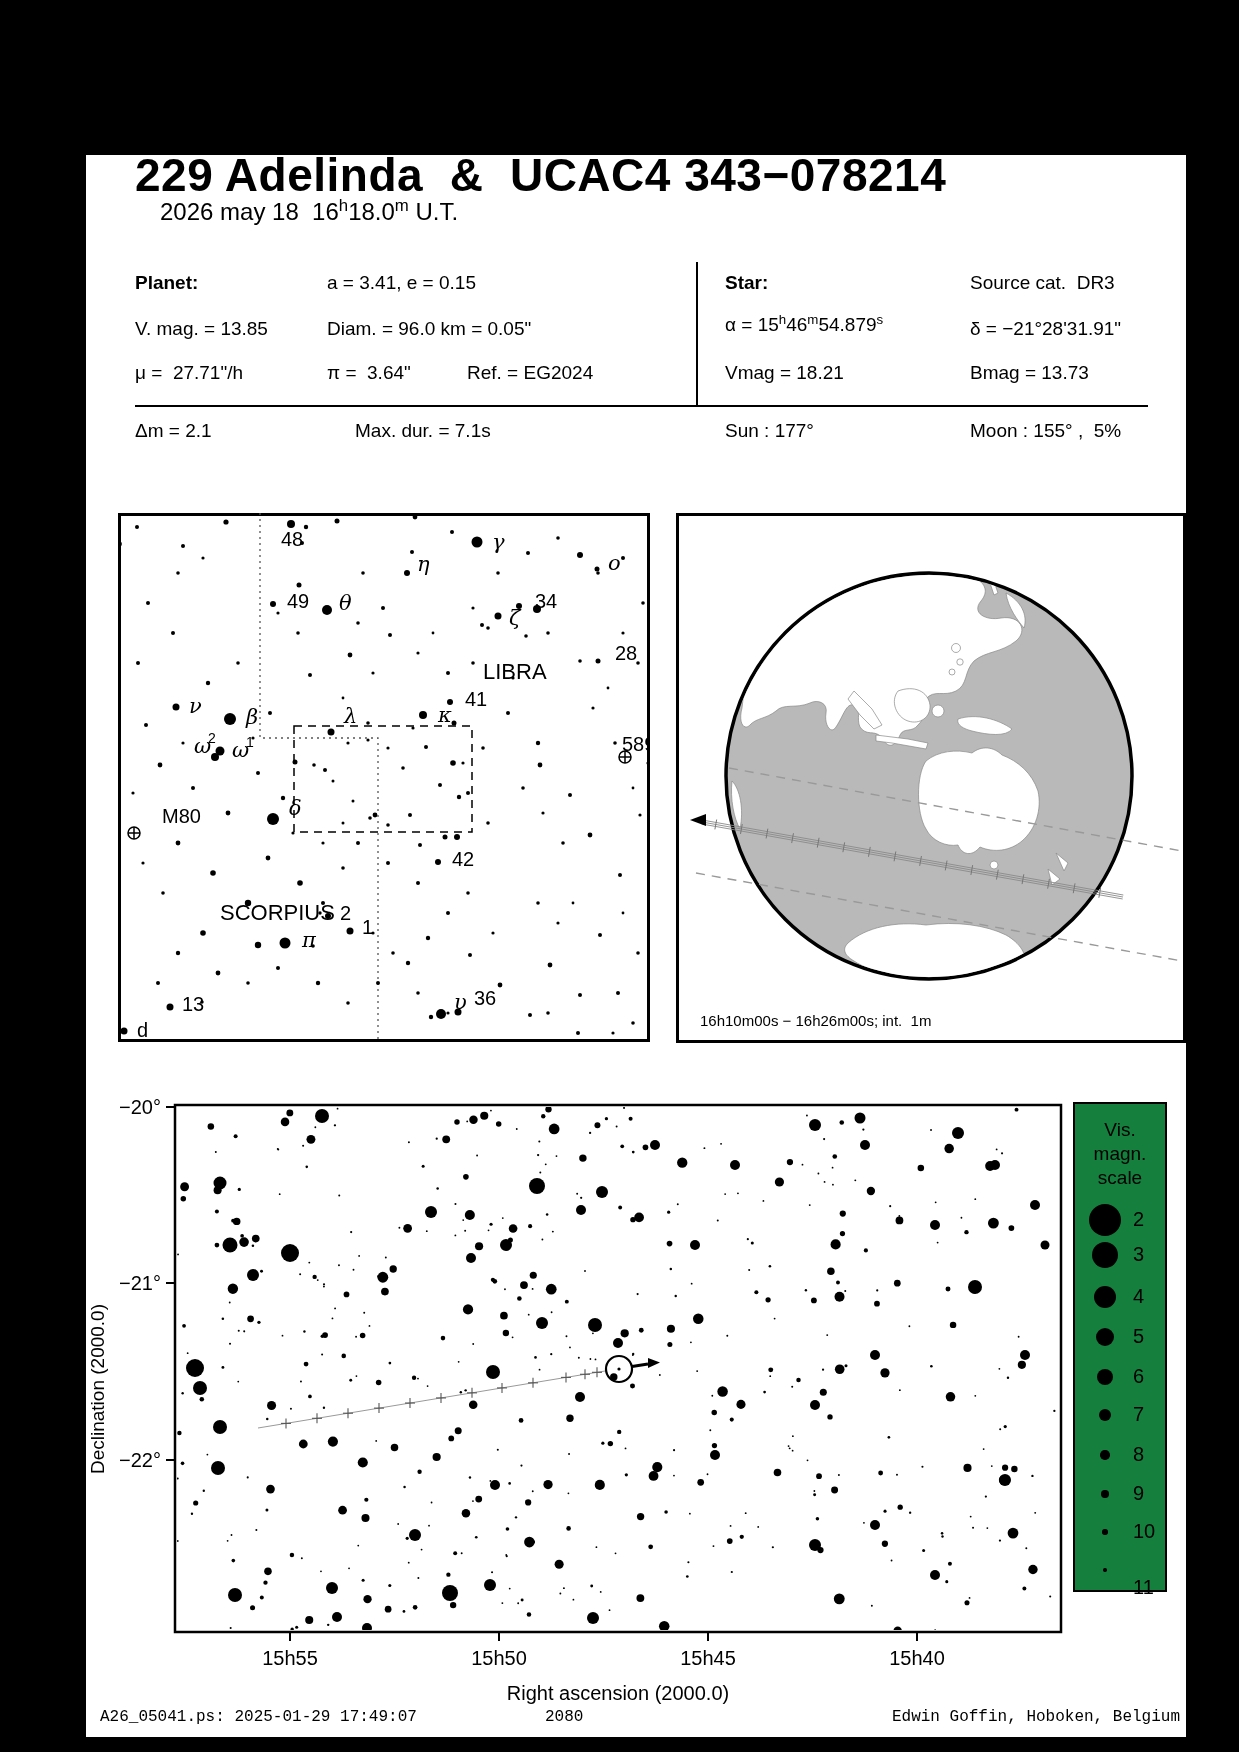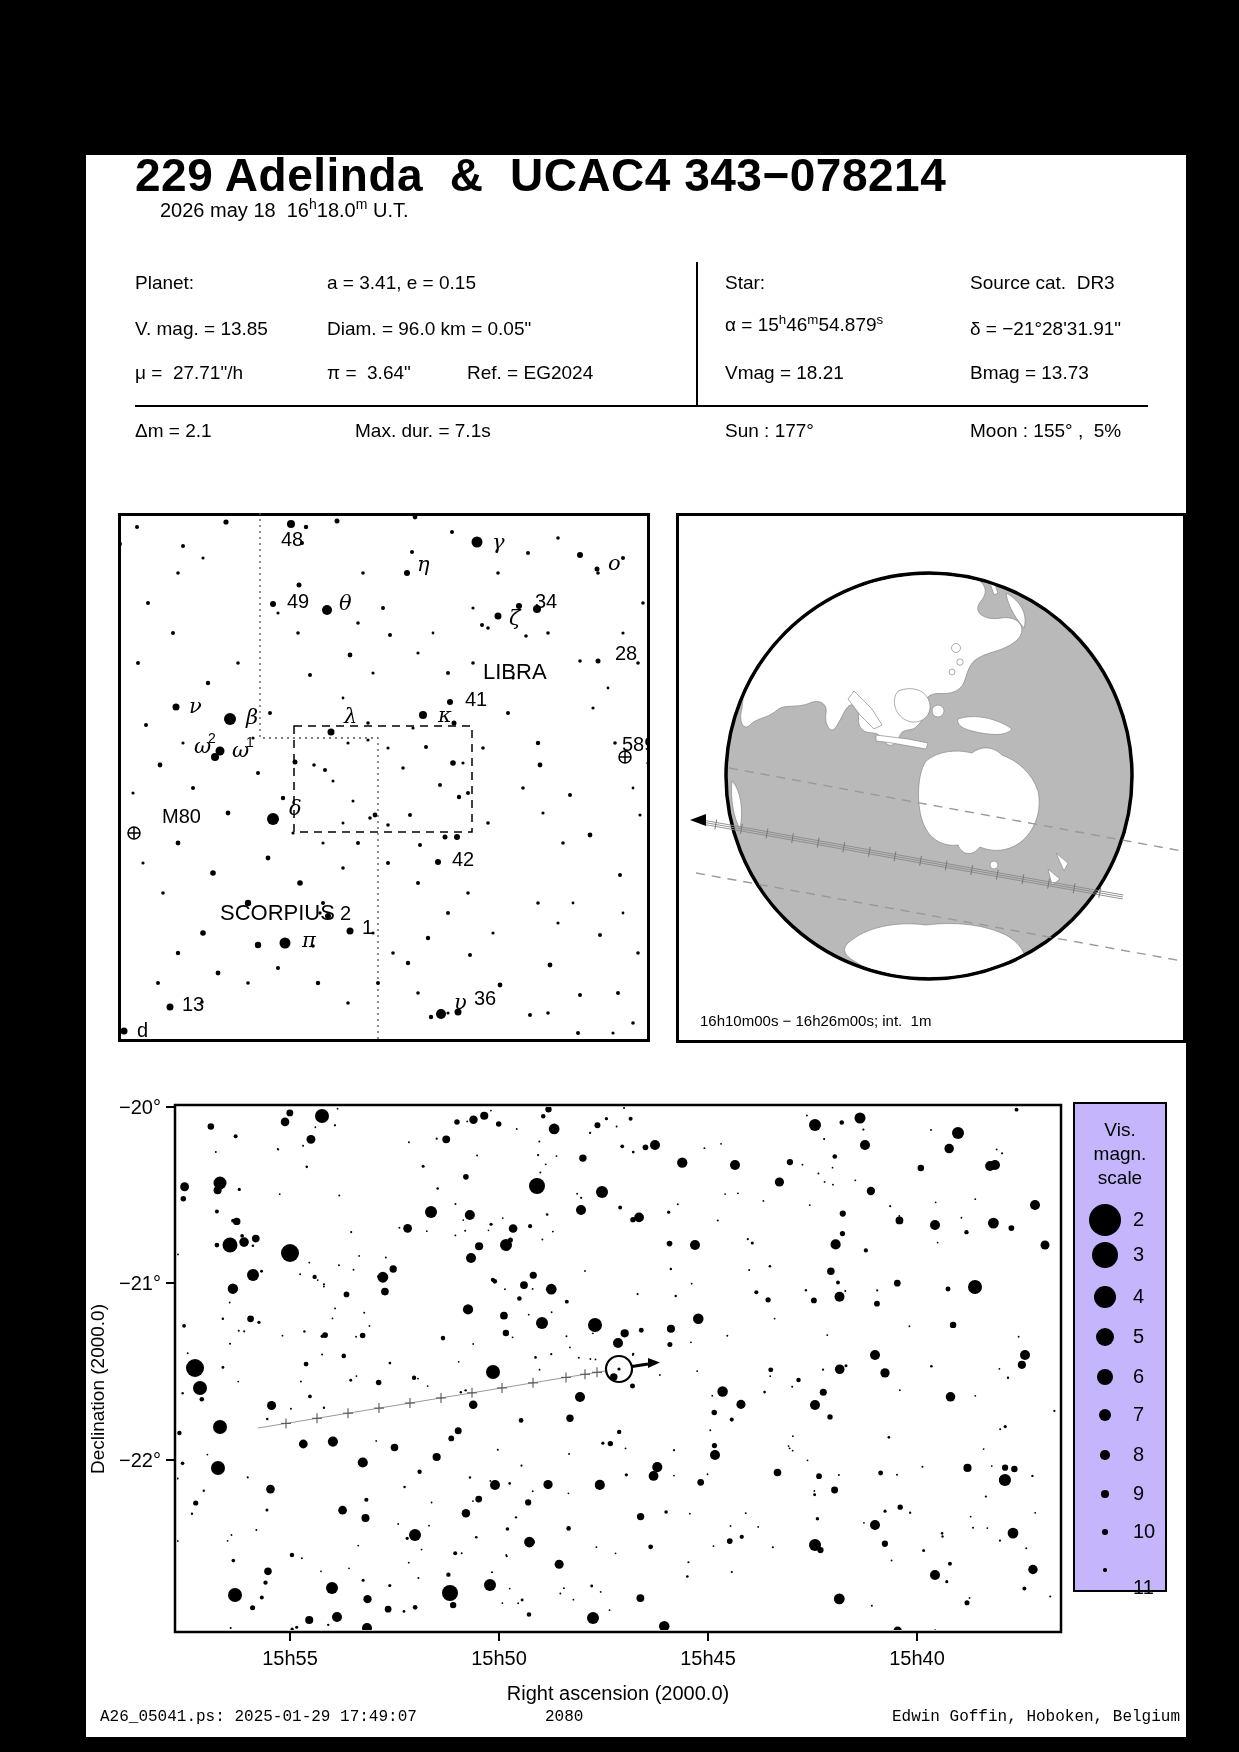--- a/index.html
+++ b/index.html
@@ -1,31 +1,31 @@
 <!DOCTYPE html>
 <html><head>
 <meta charset="utf-8">
 <style>
   html,body{margin:0;padding:0;background:#000;width:1239px;height:1752px;position:relative;
     font-family:"Liberation Sans",sans-serif;color:#000;}
   #page{position:absolute;left:86px;top:155px;width:1100px;height:1582px;background:#fff;}
   .abs{position:absolute;}
   .t19{font-size:19px;white-space:pre;}
-  .bold{font-weight:normal;}
+  .bold{font-weight:bold;}
   sup.u{font-size:70%;vertical-align:super;}
   #title{left:135px;top:148px;font-size:46px;font-weight:bold;white-space:pre;letter-spacing:.5px;}
-  #subtitle{left:160px;top:196px;font-size:20px;white-space:pre;}
+  #subtitle{left:160px;top:196px;font-size:24px;white-space:pre;}
   #hrule{left:135px;top:405px;width:1013px;height:2px;background:#000;}
   #vrule{left:696px;top:262px;width:2px;height:144px;background:#000;}
   #finder-box{left:118px;top:513px;width:532px;height:529px;}
   #globe-box{left:676px;top:513px;width:510px;height:530px;}
   #globe-caption{left:700px;top:1012px;font-size:15px;white-space:pre;}
   #main-svg-wrap{left:88px;top:1085px;}
   #dec-label{left:60px;top:1380px;width:260px;font-size:19px;transform:rotate(-90deg);transform-origin:center;text-align:center;left:-32px;top:1378px;}
-  #legend{left:1073px;top:1102px;width:90px;height:486px;border:2.5px solid #000;background:#c4b5fd;}
+  #legend{left:1073px;top:1102px;width:90px;height:486px;border:2.5px solid #000;background:#15803d;}
   .legend-title{font-size:19px;text-align:center;line-height:24px;margin-top:14px;white-space:pre;}
   .legend-dot{position:absolute;background:#000;border-radius:50%;}
   .legend-num{position:absolute;font-size:20px;}
   .mono{font-family:"Liberation Mono","DejaVu Sans Mono",monospace;font-size:16px;white-space:pre;}
   #footer-left{left:100px;top:1708px;}
   #footer-center{left:545px;top:1708px;}
   #footer-right{left:1180px;top:1708px;transform:translateX(-100%);}
   svg{display:block;}
 </style>
 </head>

